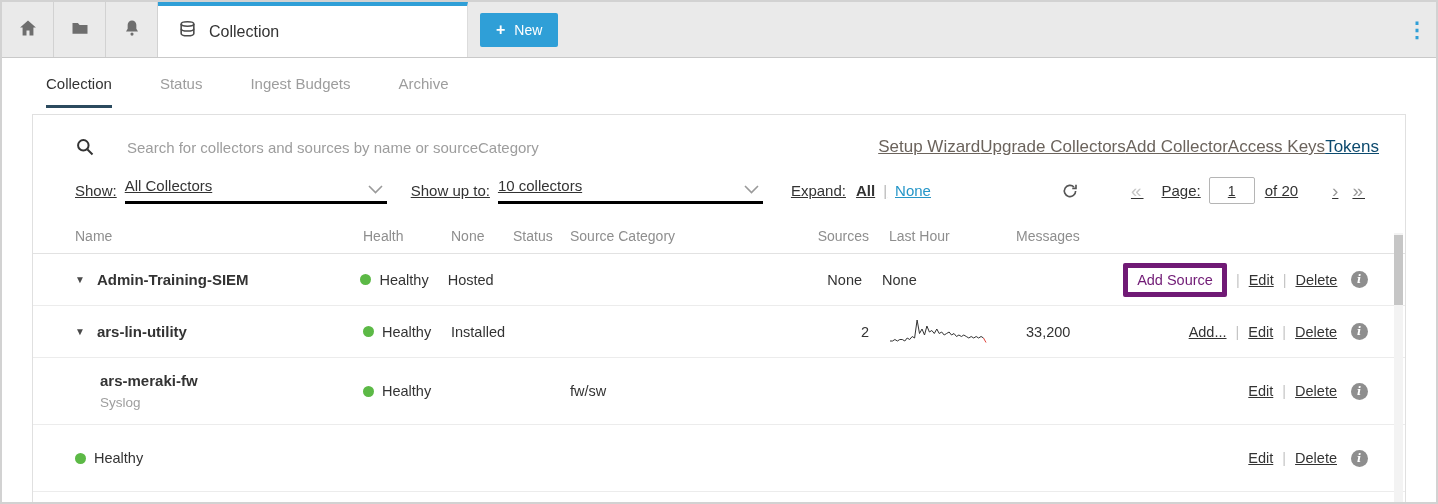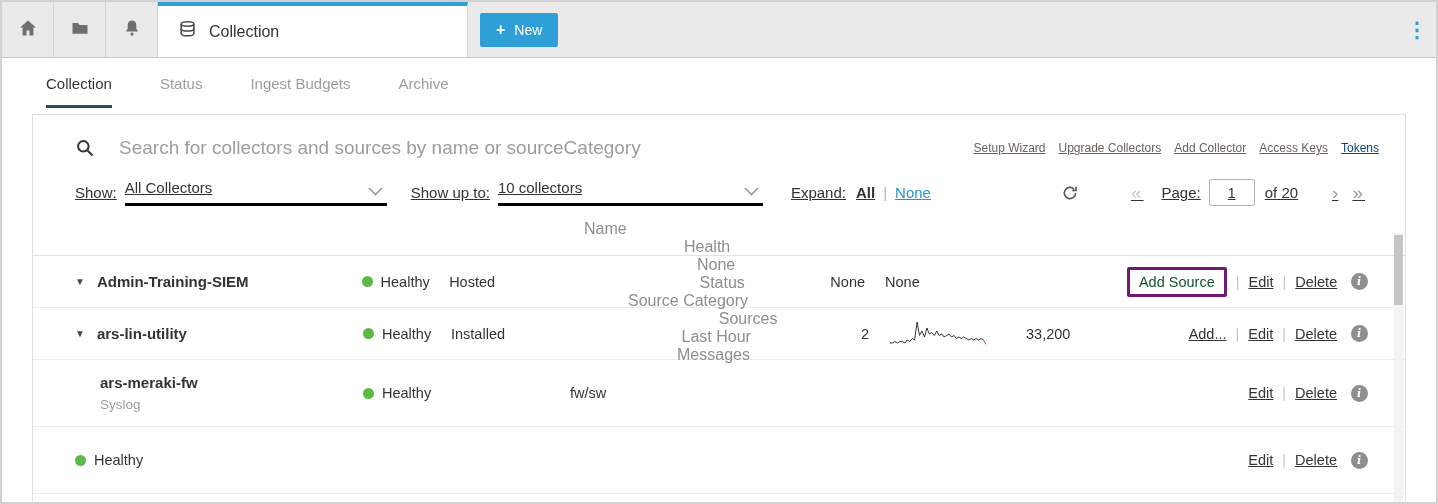--- a/index.html
+++ b/index.html
@@ -20,23 +20,23 @@
   
   .tabs { display:flex; gap:48px; padding-left:44px; height:50px; align-items:stretch; background:#fff; }
   .tab { font-size:15px; color:#9d9d9d; cursor:pointer; display:flex; align-items:center; border-bottom:3px solid transparent; padding-top:3px; }
   .tab.active { color:#333; border-bottom-color:#2b4a5e; }
 
   
   .panel { margin:6px 30px 0; border:1px solid #e0e0e0; border-bottom:none; height:388px; position:relative; background:#fff; overflow:hidden; }
 
   .search-row { display:flex; align-items:center; padding:22px 26px 8px 42px; }
   .search-icon { flex:0 0 auto; display:flex; }
-  .search-input { border:none; outline:none; font-size:19px; color:#333; flex:1; margin-left:24px; background:transparent; font-family:inherit; }
+  .search-input { border:none; outline:none; font-size:15px; color:#333; flex:1; margin-left:32px; background:transparent; font-family:inherit; }
   .search-input::placeholder { color:#9d9d9d; }
-  .quick-links { display:flex; gap:13px; font-size:12px; white-space:nowrap; align-items:center; }
+  .quick-links { display:flex; font-size:17px; white-space:nowrap; align-items:center; }
   .quick-links a { color:#6b635c; text-decoration:underline; cursor:pointer; }
   .quick-links a.blue { color:#0c4a6e; }
 
   .filter-row { display:flex; align-items:center; padding:12px 40px 12px 42px; font-size:15px; color:#333;text-decoration:underline; }
   .flabel { color:#333; }
   .dd { display:flex; align-items:flex-end; justify-content:space-between; border-bottom:3px solid #000000; padding-bottom:7px; margin-left:8px; cursor:pointer; }
   .dd.show { width:262px; }
   .dd.count { width:265px; }
   .dd .chev { display:flex; padding-right:4px; }
   .lbl-upto { margin-left:24px; }
@@ -46,21 +46,21 @@
   .link-none { color:#2596c8; text-decoration:underline; cursor:pointer; }
   .refresh { margin-left:auto; display:flex; cursor:pointer; }
   .pg-first { color:#c7c7c7; font-size:19px; margin-left:52px; cursor:default; letter-spacing:2px; }
   .pg-label { margin-left:18px; }
   .pg-input { width:46px; height:27px; border:1px solid #b5b5b5; border-radius:2px; text-align:center; font-size:14px; margin-left:8px; font-family:inherit; color:#333; }
   .pg-total { margin-left:10px; }
   .pg-next { color:#9b9b9b; font-size:19px; margin-left:34px; cursor:pointer; }
   .pg-last { color:#9b9b9b; font-size:19px; margin-left:14px; cursor:pointer; letter-spacing:2px; }
 
   
-  .thead { display:flex; align-items:center; height:36px; border-bottom:1px solid #e2e2e2; color:#8e8e8e; font-size:16px; padding:0 24px 0 42px; margin-top:2px;flex-direction:column; }
+  .thead { display:flex; align-items:center; height:36px; border-bottom:1px solid #e2e2e2; color:#8e8e8e; font-size:14px; padding:0 24px 0 42px; margin-top:2px; }
   .row { display:flex; align-items:center; border-bottom:1px solid #ececec; padding:0 24px 0 42px; font-size:14.5px; color:#333; }
   .row.collector { height:52px; }
   .row.source { height:67px; }
 
   .col-name { width:288px; display:flex; align-items:center; gap:12px; }
   .row.source .col-name { padding-left:25px; }
   .arrow { color:#4a4a4a; font-size:10px; cursor:pointer; }
   .cname { font-weight:bold; font-size:15px; color:#333; }
   .name-block { display:flex; flex-direction:column; gap:6px; }
   .subtitle { font-size:13.5px; color:#9e9e9e; font-weight:normal; }
@@ -70,21 +70,21 @@
   .col-type { width:62px; }
   .col-status { width:57px; }
   .col-cat { width:200px; }
   .col-sources { width:99px; text-align:right; }
   .thead .col-sources { text-align:right; }
   .col-lasthour { width:113px; margin-left:20px; }
   .col-messages { width:130px; padding-left:24px; }
   .thead .col-messages { padding-left:14px; }
   .col-actions { flex:1; display:flex; justify-content:flex-end; align-items:center; gap:9px; white-space:nowrap; }
   .action-link { color:#333; text-decoration:underline; cursor:pointer; }
-  .add-source-btn { border:3px solid #701a75; border-radius:2px; padding:4px 9px; color:#14532d; cursor:pointer; }
+  .add-source-btn { border:5px solid #701a75; border-radius:2px; padding:4px 9px; color:#701a75; cursor:pointer; }
   .sep { color:#c4c4c4; }
   .col-info { width:44px; display:flex; justify-content:center; }
   .info-icon { width:17px; height:17px; border-radius:50%; background:#8e8e8e; color:#fff; display:flex; align-items:center; justify-content:center; font:italic bold 11px "DejaVu Serif", serif; cursor:pointer; }
 
   .spark { display:block; }
 
   
   .vscroll { position:absolute; right:2px; top:118px; bottom:0; width:9px; background:#f3f3f3; }
   .vscroll .thumb { position:absolute; top:2px; left:0; width:9px; height:70px; background:#c6c6c6; }
 </style>

